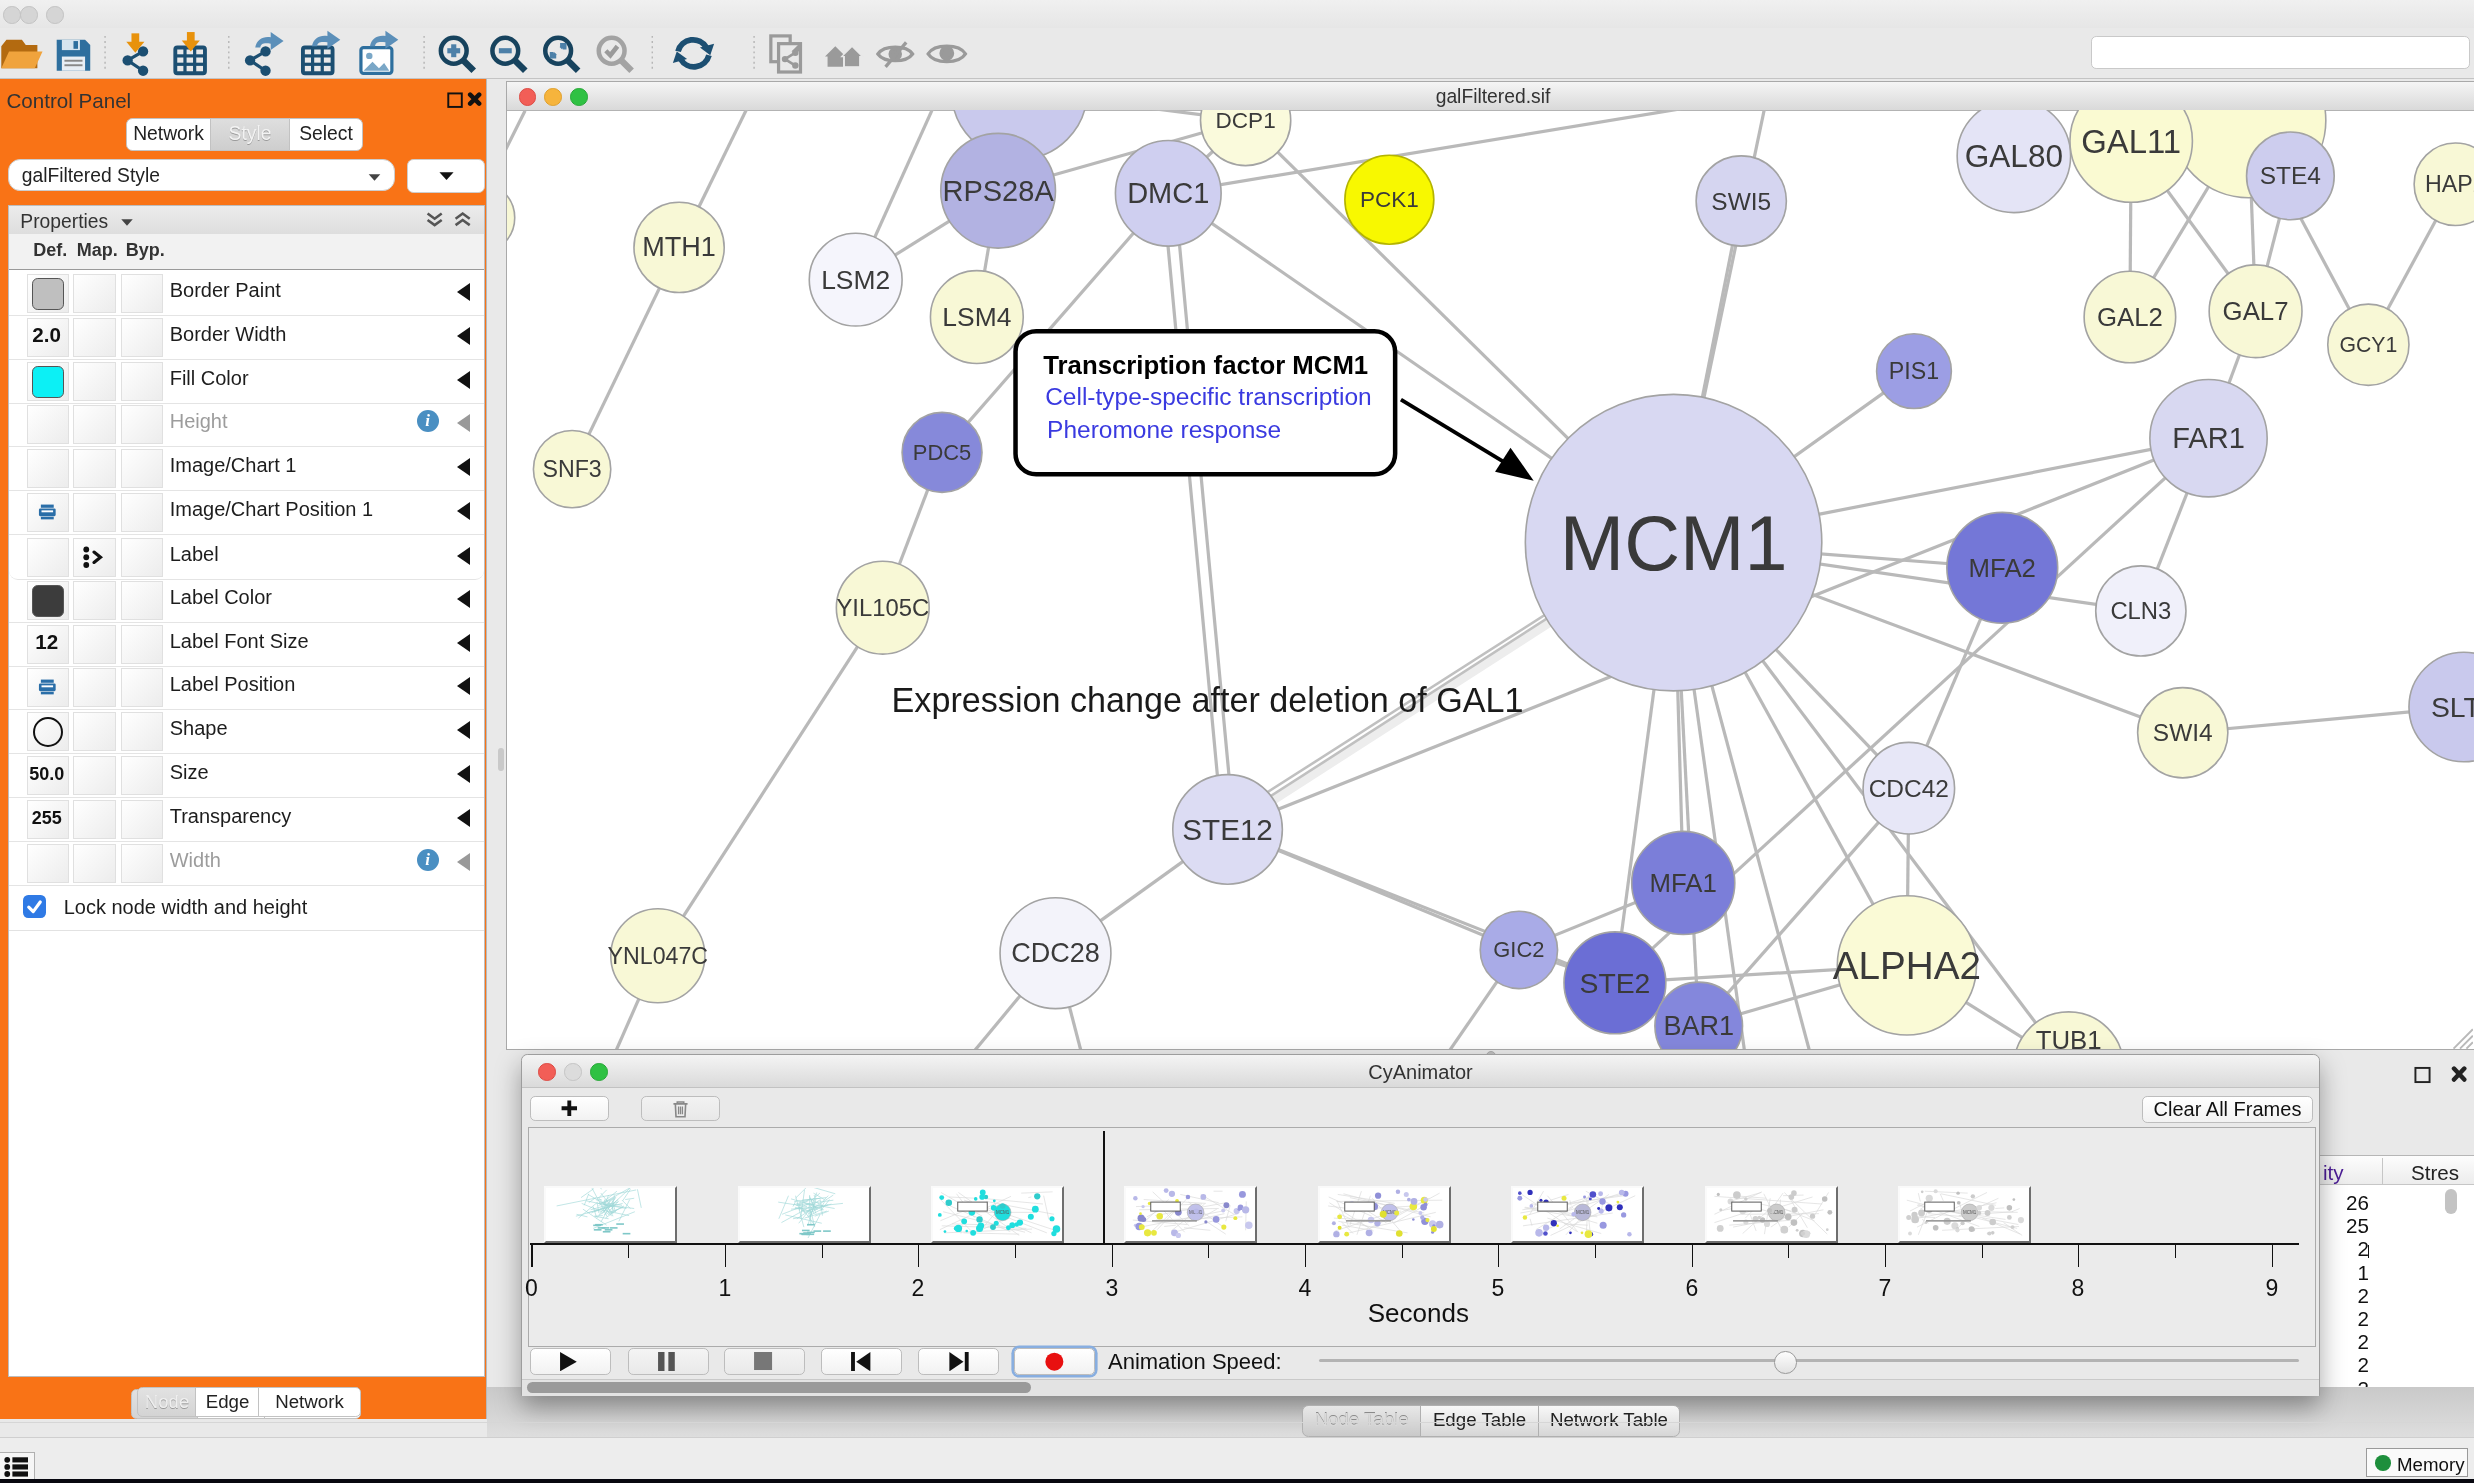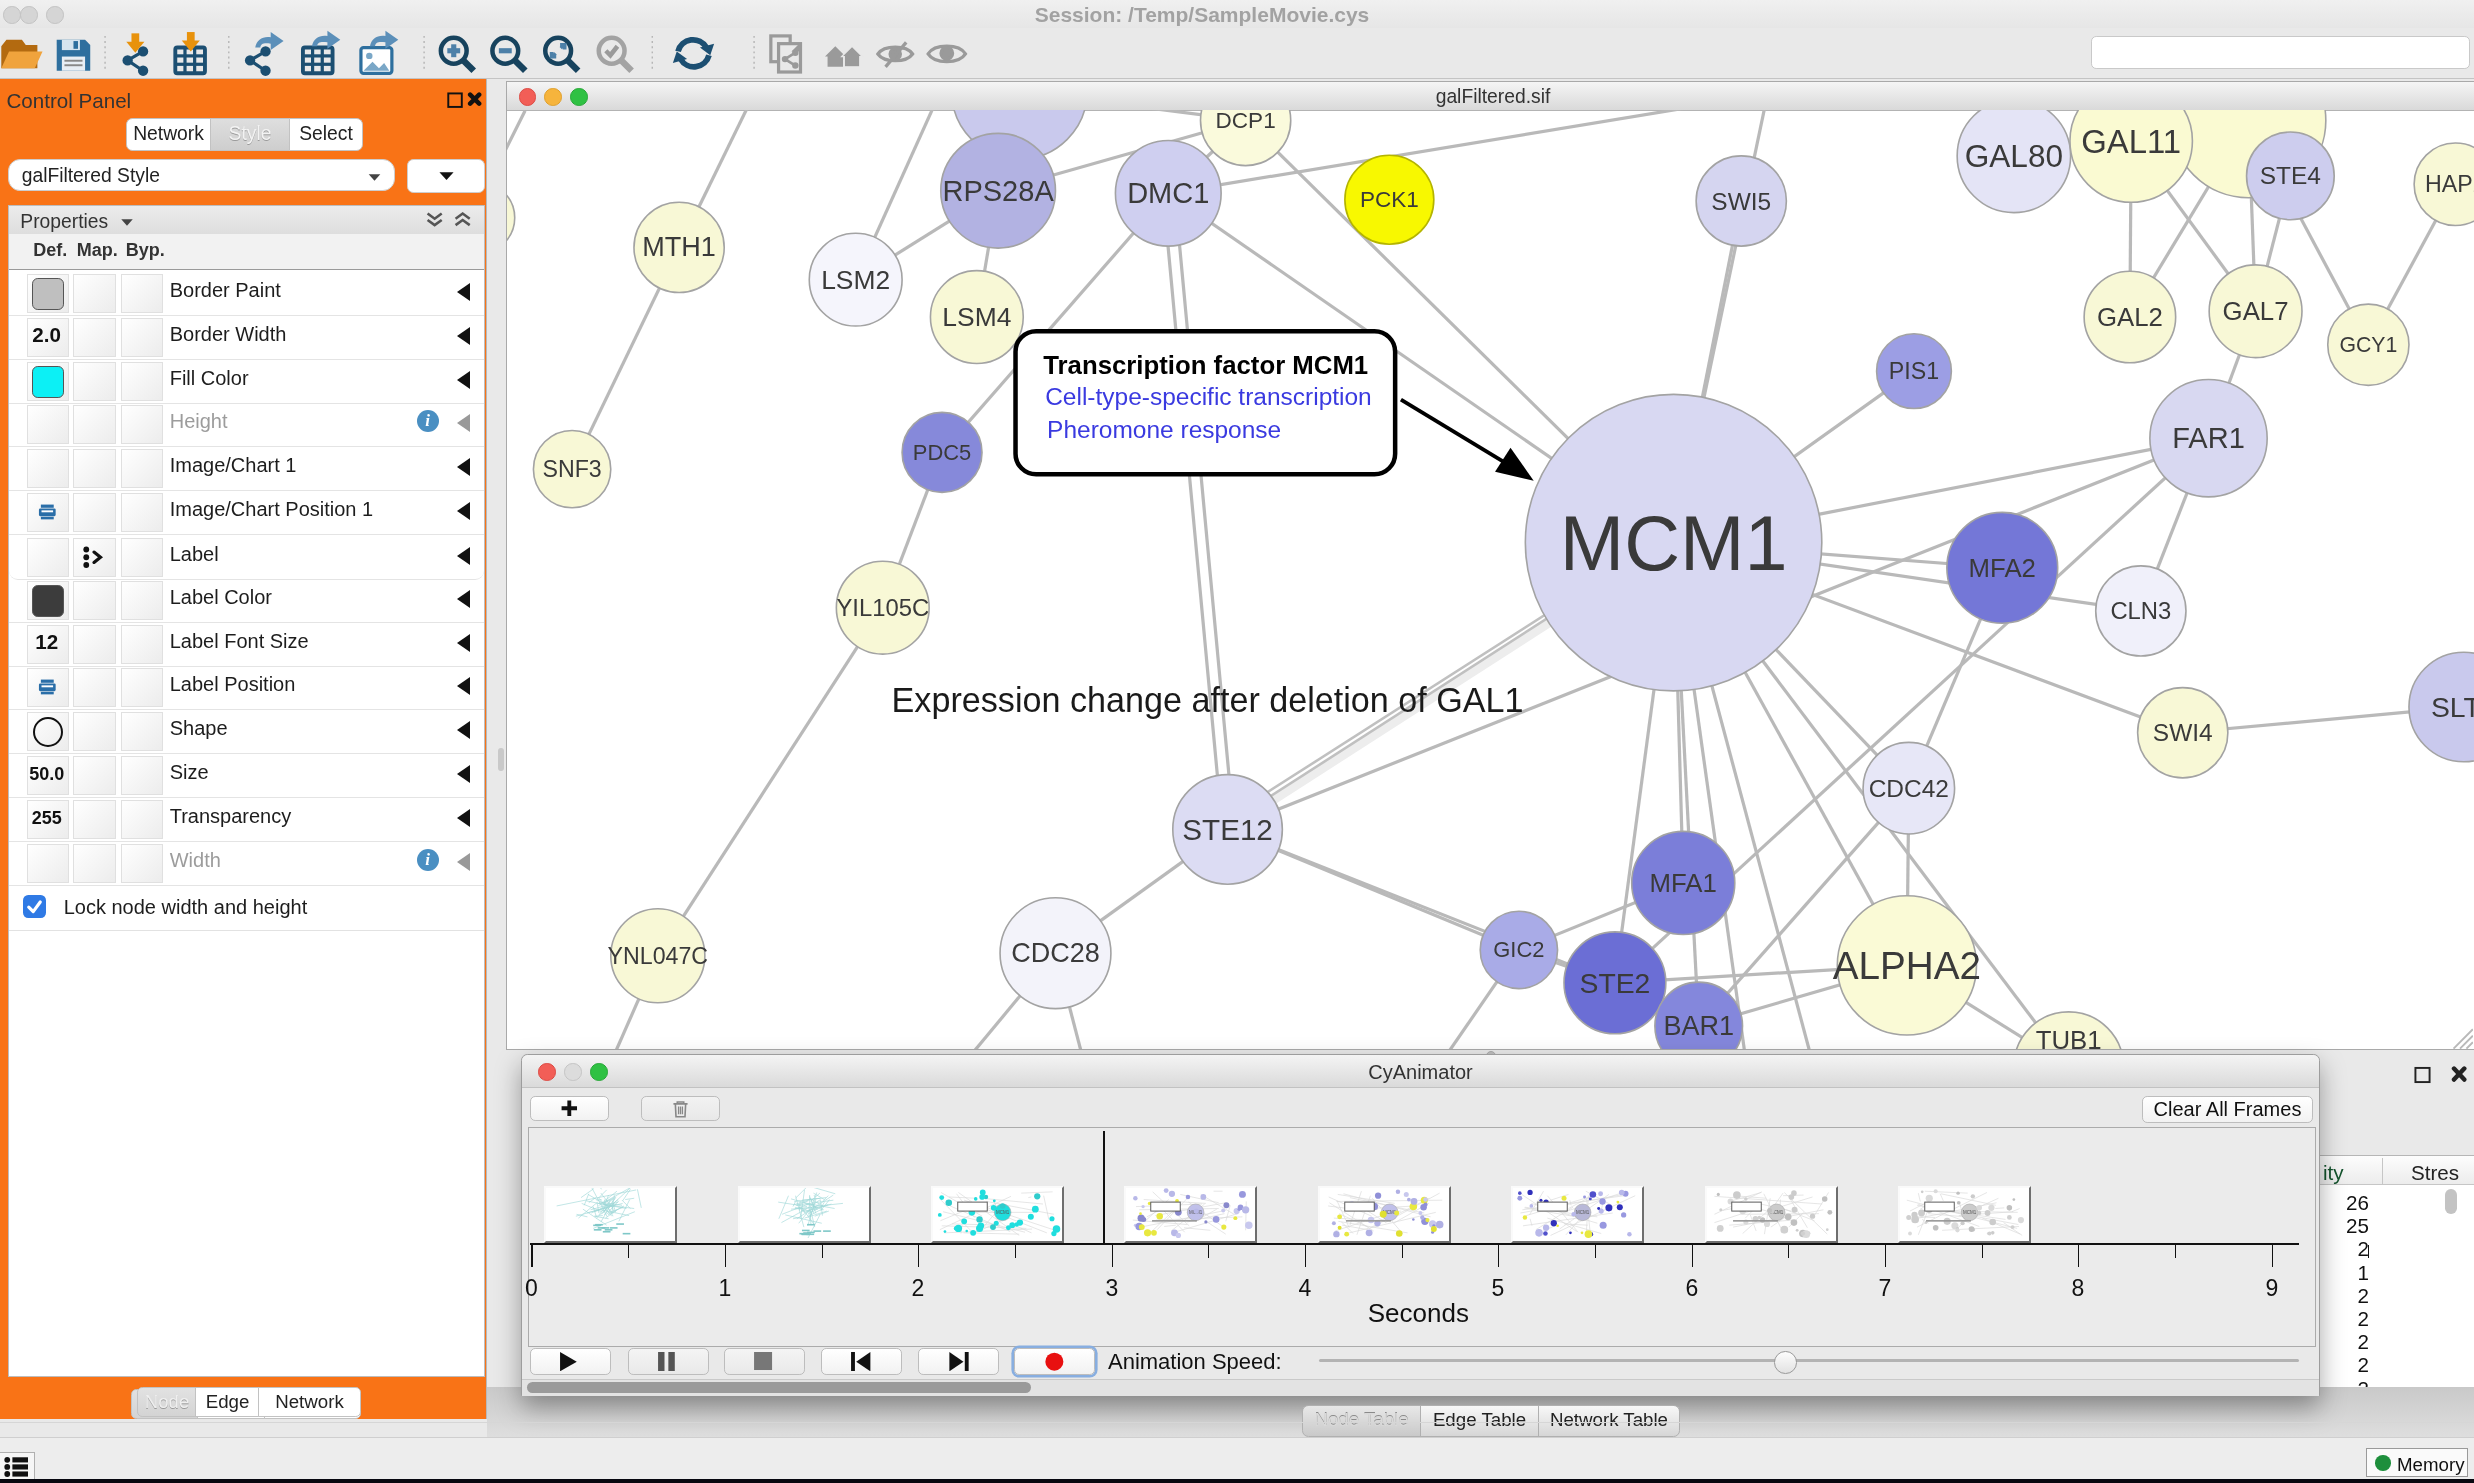--- a/index.html
+++ b/index.html
@@ -50,21 +50,20 @@
 #sepline{left:0;top:1422px;width:2475px;height:0.6px;background:#d6d6d6;}
 text{font-family:"Liberation Sans",sans-serif;}
 </style>
 </head>
 <body>
 
 <div class="abs" id="titlebar">
   <div class="tl" style="left:3.2px;"></div>
   <div class="tl" style="left:20px;"></div>
   <div class="tl" style="left:46px;"></div>
-  <div id="title-text">Session: /Temp/SampleMovie.cys</div>
 </div>
 
 <div class="abs" id="toolbar">
   <svg class="abs" style="left:0;top:0;" width="999" height="50" viewBox="0 0 1550 77">
 <path d="M2 28 L10 18 L34 18 L40 26 L58 26 L58 62 L2 62 Z" fill="#b36a10"></path>
 <path d="M2 62 L14 36 L66 36 L54 62 Z" fill="#f0a33c"></path>
 <g transform="translate(88,14)">
         <path d="M0 4 L44 4 L52 12 L52 52 L0 52 Z" fill="#2e6f9e"></path>
         <rect x="8" y="4" width="28" height="16" fill="#d7e5ef"></rect>
         <rect x="26" y="6" width="7" height="12" fill="#2e6f9e"></rect>
@@ -533,21 +532,21 @@
 
 <div class="abs" style="left:1486px;top:1051px;width:8.4px;height:8.4px;border-radius:50%;background:#c0c0c0;border:0.6px solid #ababab;"></div>
 
 <div class="abs" id="rtable">
 <div style="position:absolute;left:0;top:68px;width:1.3px;height:267px;background:#a0a0a0;"></div>
 <svg class="abs" style="left:95px;top:9px;" width="62" height="18" viewBox="0 0 96 28">
       <rect x="2" y="3" width="22" height="22" fill="none" stroke="#222" stroke-width="3"></rect>
       <path d="M62 4 L78 21 M78 4 L62 21" stroke="#222" stroke-width="7" stroke-linecap="round"></path>
     </svg>
 <div style="position:absolute;left:0;top:98px;width:156px;height:30px;background:linear-gradient(#fdfdfd,#ececec);border-top:0.6px solid #b6b6b6;border-bottom:0.6px solid #c6c6c6;box-sizing:border-box;"></div>
-<div style="position:absolute;left:3.9px;top:104px;font-size:20.6px;color:#14532d;">ity</div>
+<div style="position:absolute;left:3.9px;top:104px;font-size:20.6px;color:#4c1d95;">ity</div>
 <div style="position:absolute;left:92px;top:104px;font-size:20.6px;color:#222;">Stres</div>
 <div style="position:absolute;left:63px;top:101px;width:0.6px;height:26px;background:#c6c6c6;"></div>
 <div style="position:absolute;left:0;top:128px;width:156px;height:207px;background:#fff;"></div>
     <div style="position:absolute;left:0px;top:134px;width:50px;text-align:right;font-size:20.6px;color:#111;">26</div>
     <div style="position:absolute;left:0px;top:157px;width:50px;text-align:right;font-size:20.6px;color:#111;">25</div>
     <div style="position:absolute;left:0px;top:180px;width:50px;text-align:right;font-size:20.6px;color:#111;">2</div>
     <div style="position:absolute;left:0px;top:204px;width:50px;text-align:right;font-size:20.6px;color:#111;">1</div>
     <div style="position:absolute;left:0px;top:227px;width:50px;text-align:right;font-size:20.6px;color:#111;">2</div>
     <div style="position:absolute;left:0px;top:250px;width:50px;text-align:right;font-size:20.6px;color:#111;">2</div>
     <div style="position:absolute;left:0px;top:273px;width:50px;text-align:right;font-size:20.6px;color:#111;">2</div>

